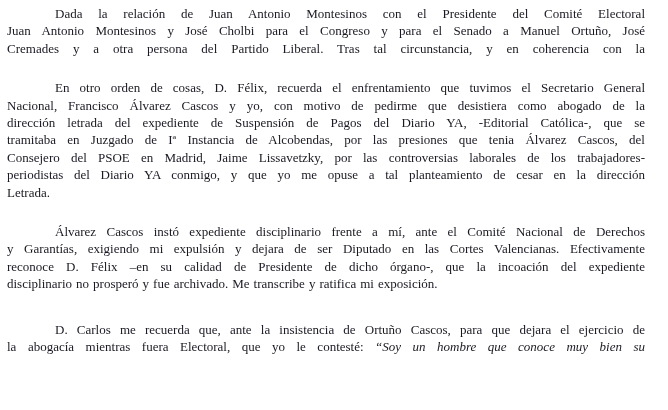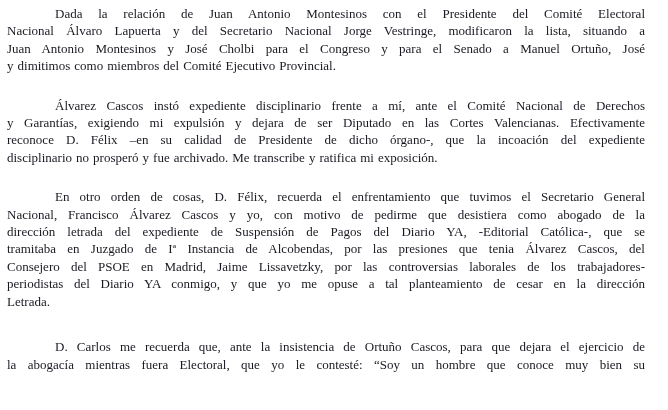--- a/index.html
+++ b/index.html
@@ -37,44 +37,44 @@
     white-space: normal;
     word-spacing: 0.06em;
   }
   .line.first {
     text-indent: 48px;
   }
   .line.end {
     text-align-last: auto;
   }
   .seg.italic {
+    font-style: italic;
   }
 </style>
 </head>
 <body>
 
 <main class="doc">
     <div class="paragraph">
       <div class="line first"><span class="seg">Dada la relación de Juan Antonio Montesinos con el Presidente del Comité Electoral</span></div>
-      <div class="line"><span class="seg">Nacional Álvaro Lapuerta y del Secretario Nacional Jorge Vestringe, modificaron la lista, situando a</span></div>
       <div class="line"><span class="seg">Juan Antonio Montesinos y José Cholbi para el Congreso y para el Senado a Manuel Ortuño, José</span></div>
-      <div class="line end"><span class="seg">y dimitimos como miembros del Comité Ejecutivo Provincial.</span></div>
-    </div>
-    <div class="paragraph">
-      <div class="line first"><span class="seg">Álvarez Cascos instó expediente disciplinario frente a mí, ante el Comité Nacional de Derechos</span></div>
-      <div class="line"><span class="seg">y Garantías, exigiendo mi expulsión y dejara de ser Diputado en las Cortes Valencianas. Efectivamente</span></div>
-      <div class="line"><span class="seg">reconoce D. Félix –en su calidad de Presidente de dicho órgano-, que la incoación del expediente</span></div>
-      <div class="line end"><span class="seg">disciplinario no prosperó y fue archivado. Me transcribe y ratifica mi exposición.</span></div>
+      <div class="line"><span class="seg">Cremades y a otra persona del Partido Liberal. Tras tal circunstancia, y en coherencia con la</span></div>
     </div>
     <div class="paragraph">
       <div class="line first"><span class="seg">En otro orden de cosas, D. Félix, recuerda el enfrentamiento que tuvimos el Secretario General</span></div>
       <div class="line"><span class="seg">Nacional, Francisco Álvarez Cascos y yo, con motivo de pedirme que desistiera como abogado de la</span></div>
       <div class="line"><span class="seg">dirección letrada del expediente de Suspensión de Pagos del Diario YA, -Editorial Católica-, que se</span></div>
       <div class="line"><span class="seg">tramitaba en Juzgado de Iª Instancia de Alcobendas, por las presiones que tenia Álvarez Cascos, del</span></div>
       <div class="line"><span class="seg">Consejero del PSOE en Madrid, Jaime Lissavetzky, por las controversias laborales de los trabajadores-</span></div>
       <div class="line"><span class="seg">periodistas del Diario YA conmigo, y que yo me opuse a tal planteamiento de cesar en la dirección</span></div>
       <div class="line end"><span class="seg">Letrada.</span></div>
     </div>
     <div class="paragraph">
+      <div class="line first"><span class="seg">Álvarez Cascos instó expediente disciplinario frente a mí, ante el Comité Nacional de Derechos</span></div>
+      <div class="line"><span class="seg">y Garantías, exigiendo mi expulsión y dejara de ser Diputado en las Cortes Valencianas. Efectivamente</span></div>
+      <div class="line"><span class="seg">reconoce D. Félix –en su calidad de Presidente de dicho órgano-, que la incoación del expediente</span></div>
+      <div class="line end"><span class="seg">disciplinario no prosperó y fue archivado. Me transcribe y ratifica mi exposición.</span></div>
+    </div>
+    <div class="paragraph">
       <div class="line first"><span class="seg">D. Carlos me recuerda que, ante la insistencia de Ortuño Cascos, para que dejara el ejercicio de</span></div>
       <div class="line"><span class="seg">la abogacía mientras fuera Electoral, que yo le contesté: </span><span class="seg italic">“Soy un hombre que conoce muy bien su</span></div>
     </div>
   </main>
 
 </body></html>

